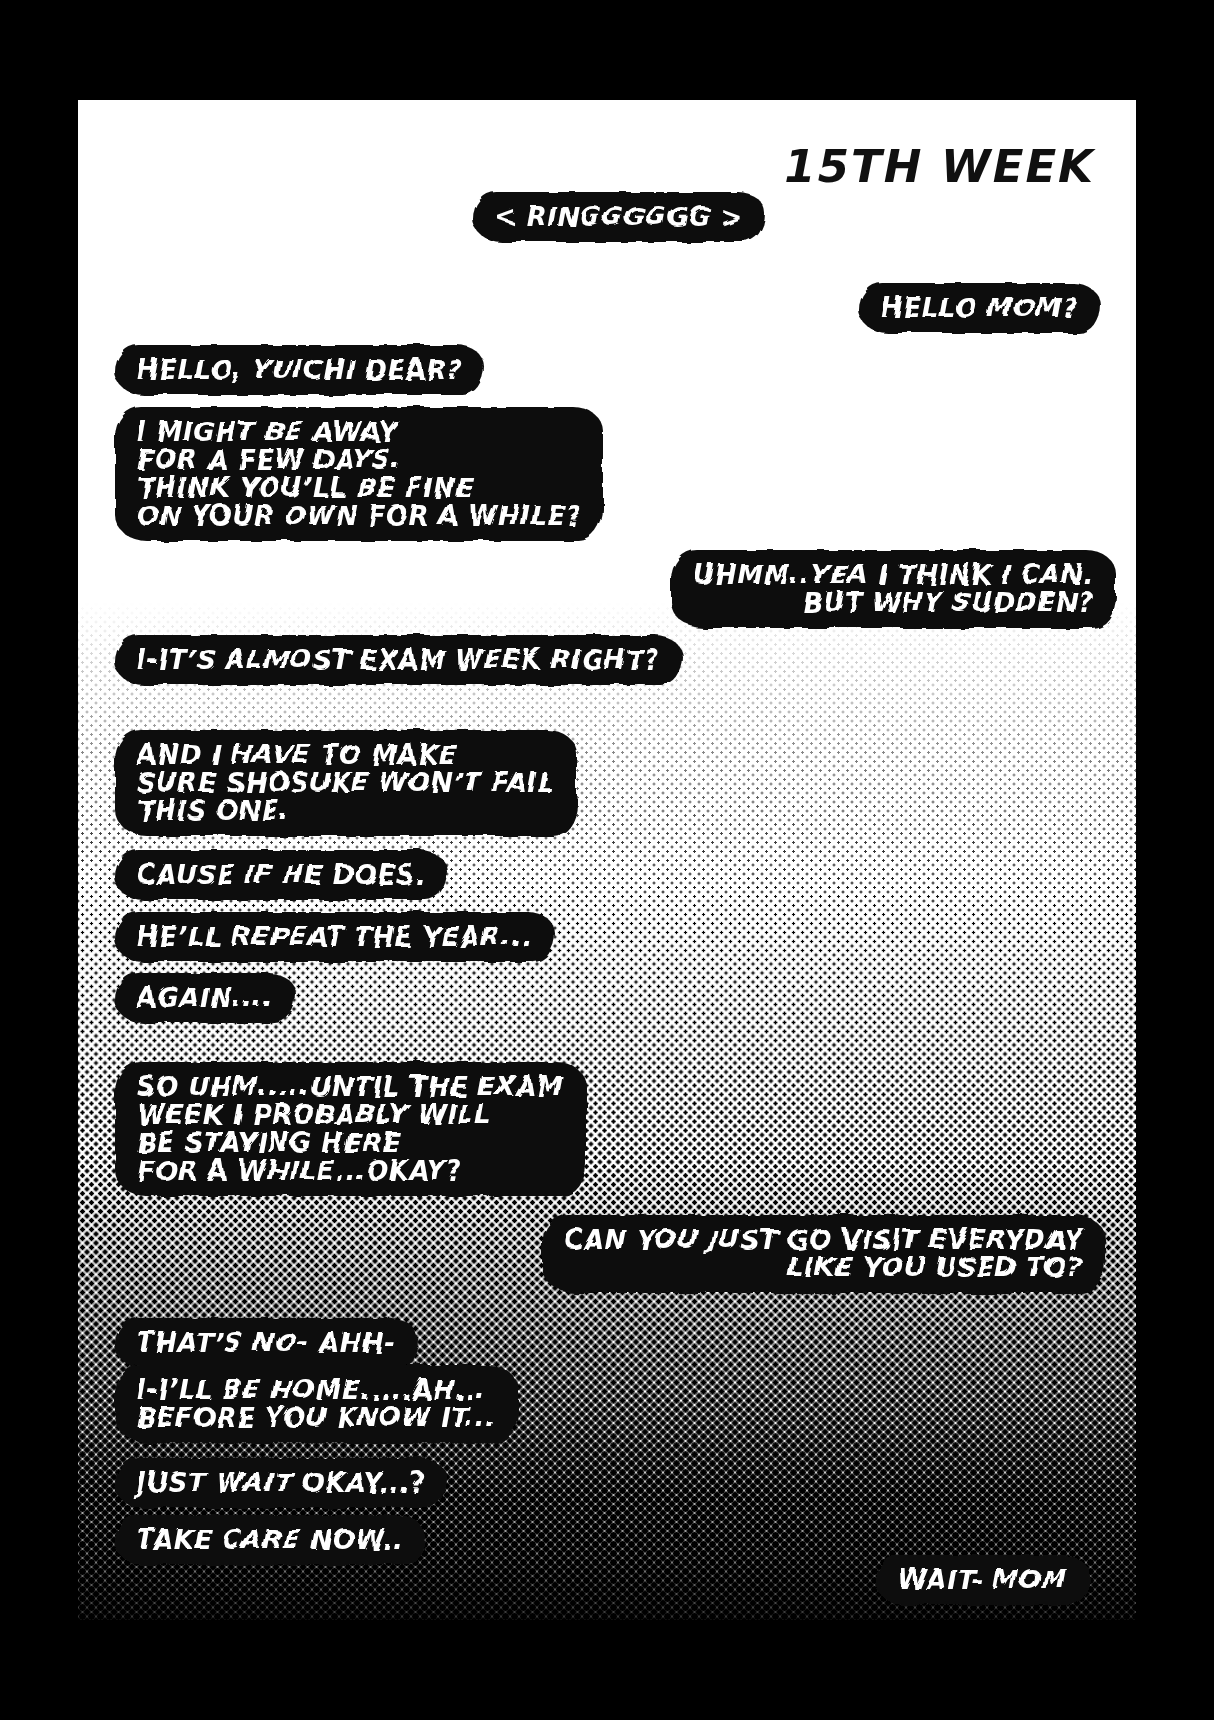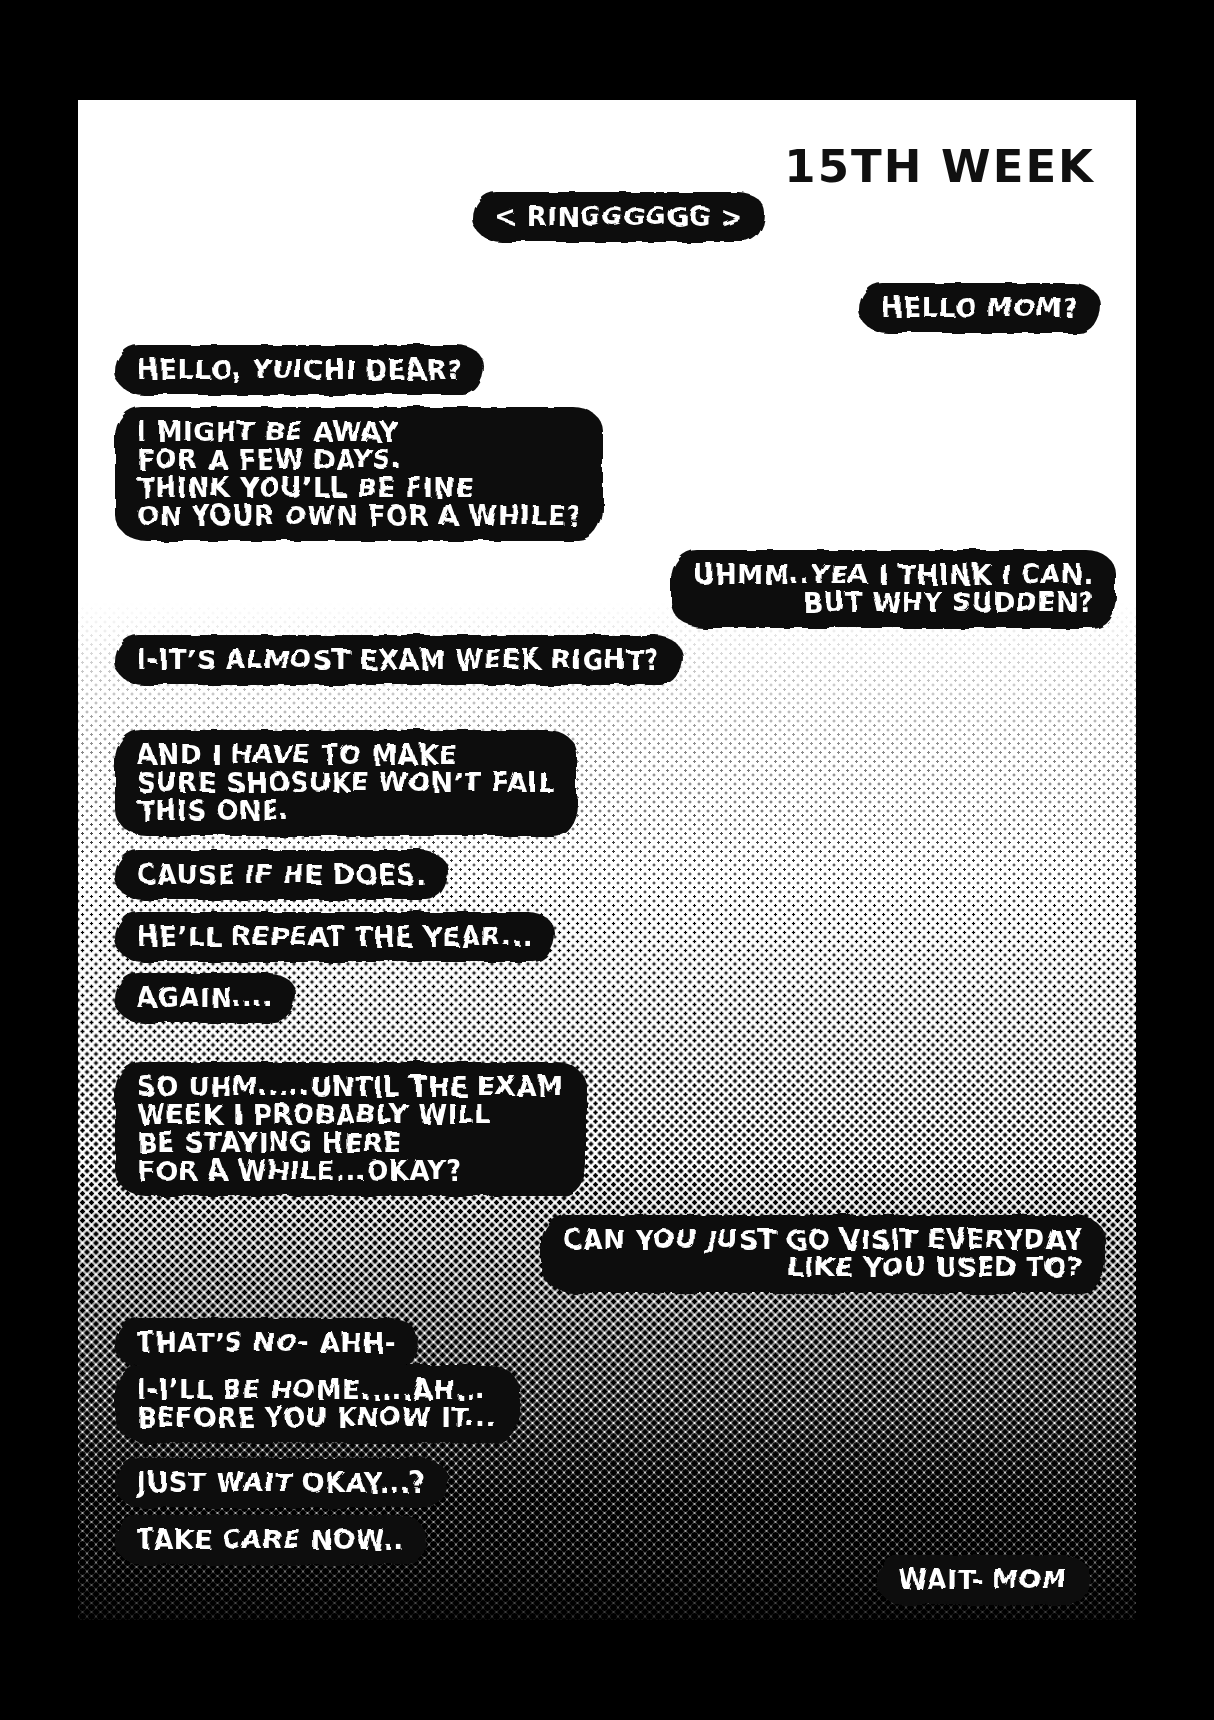--- a/index.html
+++ b/index.html
@@ -9,20 +9,21 @@
     height: 1720px;
     overflow: hidden;
     background: var(--page-background, #000);
   }
   .stage {
     position: relative;
     width: 1214px;
     height: 1720px;
     background: var(--page-background, #000);
     font-family: "DejaVu Sans", sans-serif;
+    font-style: italic;
   }
   .panel {
     position: absolute;
     left: 78px;
     top: 100px;
     width: 1058px;
     height: 1520px;
     background: var(--panel-background, #fff);
     overflow: hidden;
   }

